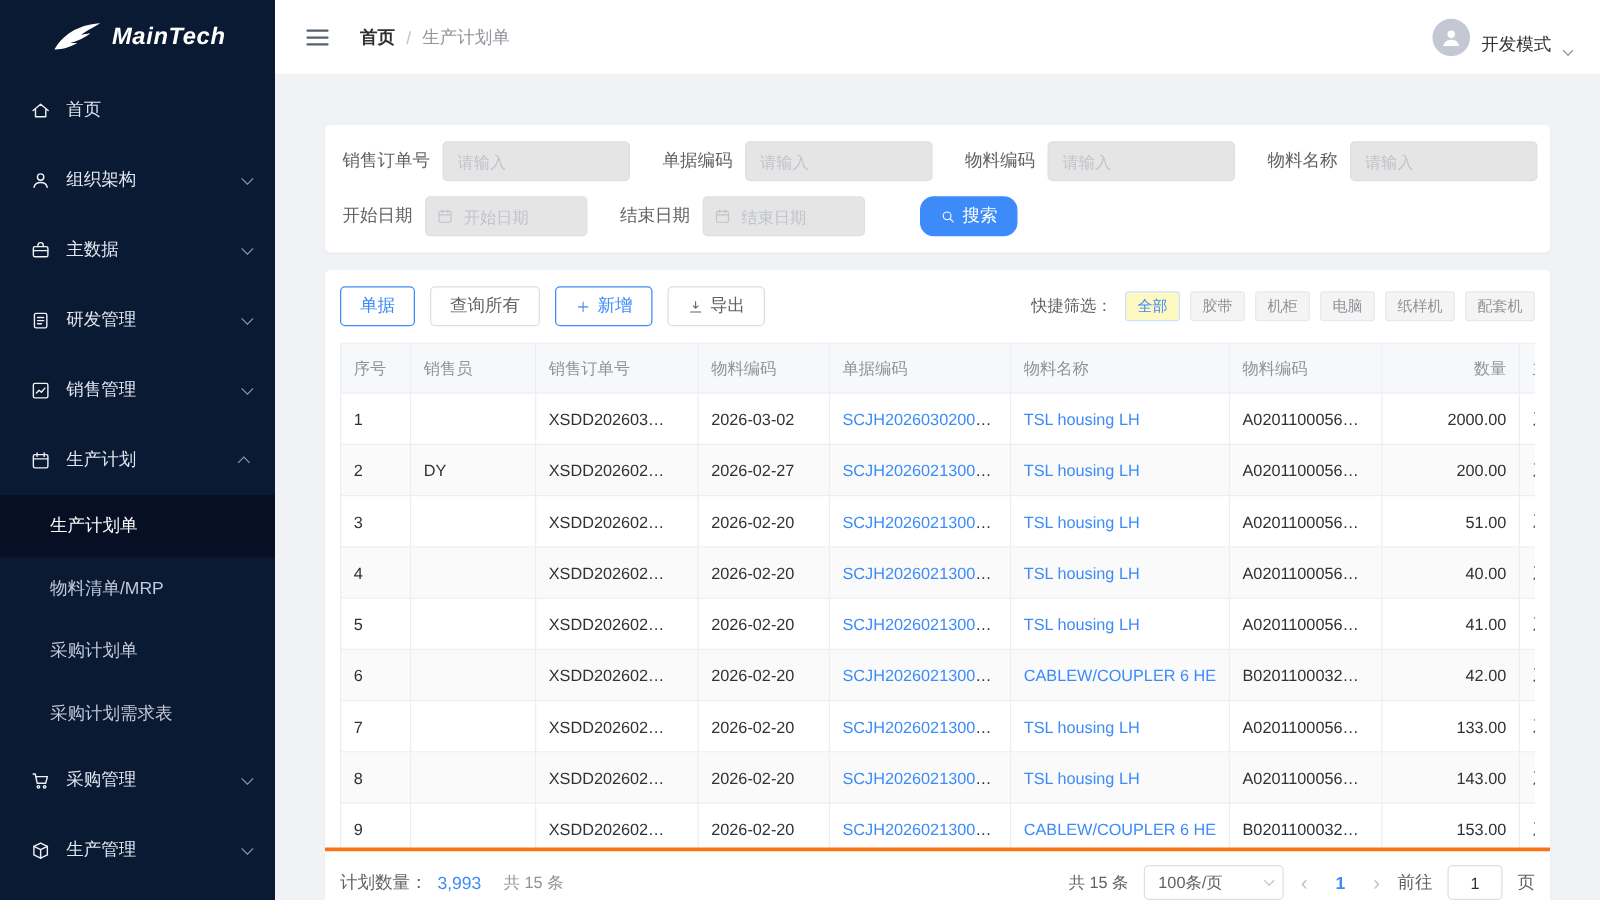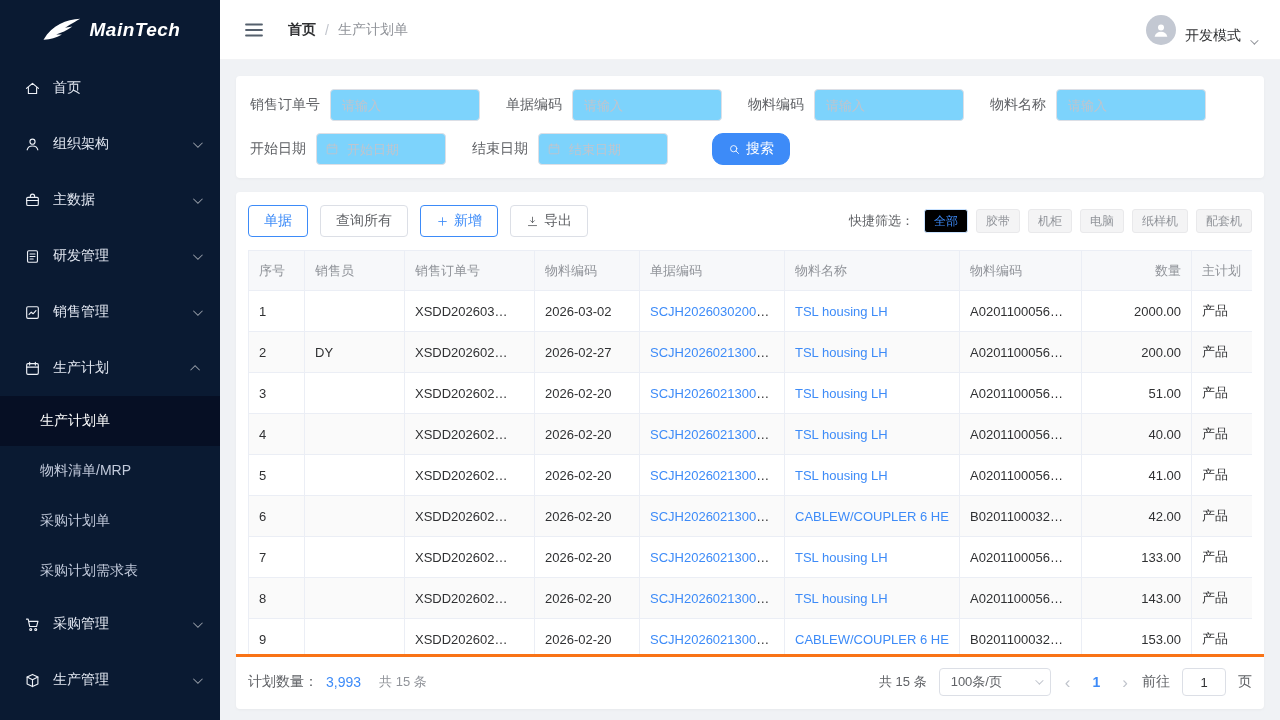--- a/index.html
+++ b/index.html
@@ -37,50 +37,50 @@
   .breadcrumb { display:flex; align-items:center; gap:9px; font-size:14px; }
   .crumb.first { color:#303133; font-weight:700; cursor:pointer; }
   .crumb-sep { color:#c0c4cc; }
   .crumb.current { color:#909399; }
   .user-menu { margin-left:auto; display:flex; align-items:flex-end; gap:9px; cursor:pointer; }
   .avatar { width:30px; height:30px; border-radius:50%; background:#c3c8d2; display:inline-flex; align-items:center; justify-content:center; overflow:hidden; }
   .avatar svg { width:18px; height:18px; }
   .user-name { font-size:14px; color:#303133; }
   .user-menu .chev { color:#909399; }
 
-  .content { flex:1; padding:16px; overflow:hidden; }
+  .content { flex:1; padding:40px; overflow:hidden; }
   .card { background:#fff; border-radius:4px; box-shadow:0 1px 3px rgba(0,0,0,.04); }
 
   
   .filter-card { padding:13px 14px; }
   .filter-row { display:flex; align-items:center; }
   .filter-row + .filter-row { margin-top:12px; }
   .field { display:flex; align-items:center; margin-right:26px; }
   .f-label { font-size:14px; color:#606266; margin-right:10px; white-space:nowrap; }
-  .text-input, .date-input { height:32px; border:1px solid #dcdfe6; border-radius:4px; padding:0 11px; font-size:13px; color:#303133; outline:none; font-family:inherit; background:#7dd3fc; }
+  .text-input, .date-input { height:32px; border:1px solid #dcdfe6; border-radius:4px; padding:0 11px; font-size:13px; color:#303133; outline:none; font-family:inherit; background:#e5e5e5; }
   .text-input { width:150px; }
   input::placeholder { color:#c0c4cc; }
   .date-box { position:relative; display:inline-flex; }
   .date-input { width:130px; padding-left:30px; }
   .cal-icon { position:absolute; left:9px; top:50%; transform:translateY(-50%); width:14px; height:14px; color:#c0c4cc; display:inline-flex; }
 
   .btn { height:32px; padding:0 15px; border-radius:4px; border:1px solid #dcdfe6; background:#fff; color:#606266; font-size:14px; display:inline-flex; align-items:center; gap:5px; cursor:pointer; font-family:inherit; white-space:nowrap; }
   .btn.plain { border-color:var(--accent); color:var(--accent); }
   .btn.primary { background:var(--accent); border-color:var(--accent); color:#fff; }
   .btn .icon { width:13px; height:13px; display:inline-flex; }
   .search-btn { margin-left:18px;border-radius:11px; }
 
   
   .table-card { margin-top:14px; overflow:hidden; }
   .toolbar { display:flex; padding:13px 12px; }
   .btn-group { display:flex; gap:12px; }
   .quick-filters { margin-left:auto; display:flex; align-items:center; gap:8px; }
   .qf-label { font-size:13px; color:#606266; margin-right:2px; white-space:nowrap; }
   .tag { height:24px; padding:0 9px; font-size:12px; border-radius:3px; display:inline-flex; align-items:center; background:#f4f4f5; color:#909399; border:1px solid #e9e9eb; cursor:pointer; white-space:nowrap; }
-  .tag.active { background:#000000; color:var(--accent); border-color:#c9e2ff; }
+  .tag.active { background:#fef9c3; color:var(--accent); border-color:#c9e2ff; }
 
   .table-wrap { margin:0 12px; max-height:404px; overflow:hidden; }
   table.grid { border-collapse:collapse; table-layout:fixed; width:1043px; }
   .grid th { background:#f7f8fa; color:#909399; font-weight:500; font-size:13px; text-align:left; height:40px; padding:0 10px; border:1px solid #ebeef5; white-space:nowrap; overflow:hidden; text-overflow:ellipsis; }
   .grid td { height:41px; padding:0 10px; font-size:13px; color:#303133; border:1px solid #ebeef5; background:#fff; white-space:nowrap; overflow:hidden; text-overflow:ellipsis; }
   .grid tr.stripe td { background:#fafafa; }
   .grid .num { text-align:right; }
   .link { color:var(--accent); cursor:pointer; }
 
   .table-footer { display:flex; align-items:center; padding:11px 12px 13px; border-top:3px solid #f97316; }

